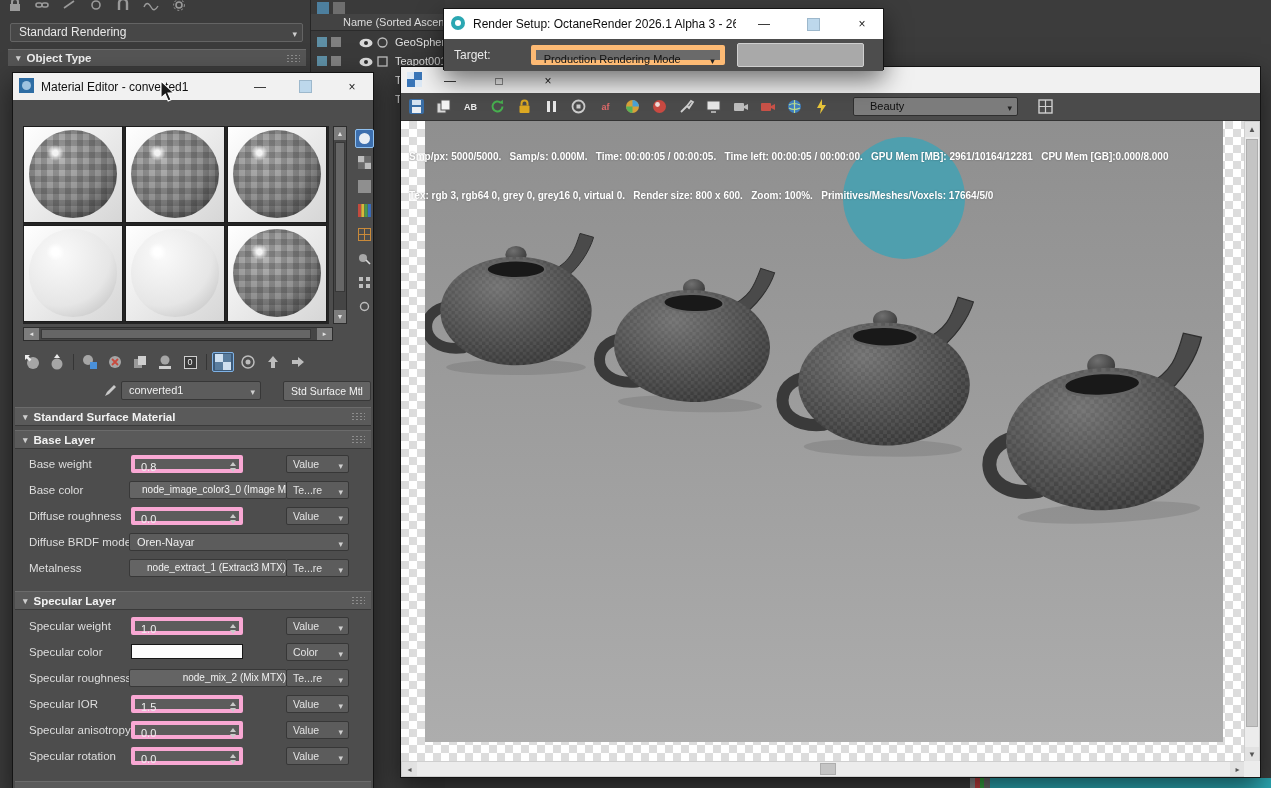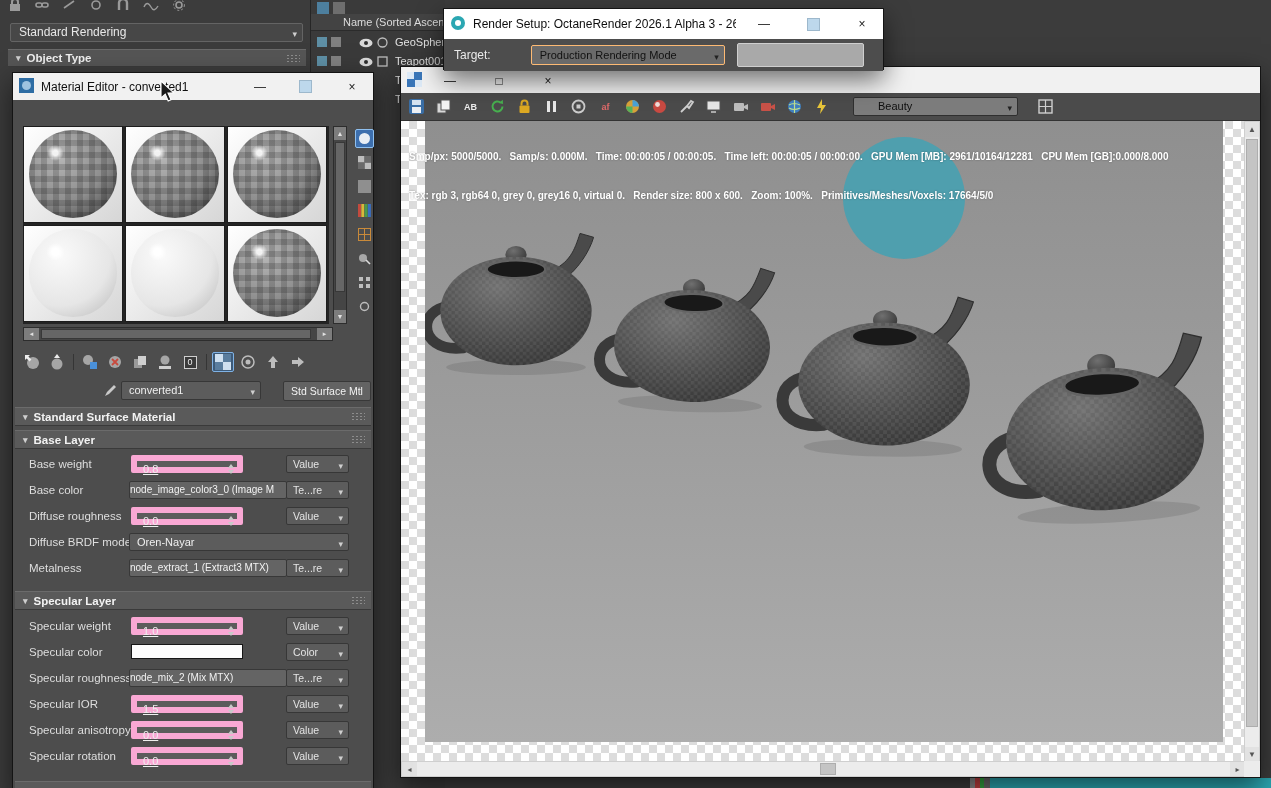--- a/index.html
+++ b/index.html
@@ -61,31 +61,31 @@
                  display:flex; align-items:center; justify-content:center; }
   .rollout { position:absolute; left:2px; width:356px; height:19px; background:#5a5a5a;
              border-top:1px solid #6b6b6b; border-bottom:1px solid #3a3a3a;
              display:flex; align-items:center; font-size:11.5px; font-weight:bold; color:#f2f2f2; }
   .r-arrow { color:#cfcfcf; font-size:9px; margin:0 6px 0 8px; }
   .r-grip { margin-left:auto; margin-right:6px; width:14px; height:9px;
             background-image:radial-gradient(#8d8d8d 1px, transparent 1.2px); background-size:4px 3px; }
   .prow { position:relative; height:26px; }
   .plabel { position:absolute; left:16px; top:7px; font-size:11.5px; color:#dedede; white-space:nowrap; }
   .spinfield { position:absolute; left:118px; top:4px; width:112px; height:18px; background:#5c5c5c;
-               border:6px solid #f9a8d4; border-radius:2px; color:#efefef; font-size:11px;
-               line-height:16px; padding-left:6px;text-decoration:underline; }
+               border:4px solid #f9a8d4; border-radius:2px; color:#efefef; font-size:11px;
+               line-height:16px; padding-left:6px; }
   .spincol { position:absolute; right:1px; top:1px; width:11px; height:14px; display:flex;
              flex-direction:column; align-items:center; justify-content:center; gap:2px; }
   .tri-up { width:0; height:0; border-left:3px solid transparent; border-right:3px solid transparent;
             border-bottom:4px solid #c9c9c9; }
   .tri-dn { width:0; height:0; border-left:3px solid transparent; border-right:3px solid transparent;
             border-top:4px solid #c9c9c9; }
   .texbtn { position:absolute; left:116px; top:4px; width:158px; height:18px; background:#646464;
             border:1px solid #383838; border-radius:2px; color:#f2f2f2; font-size:10px; line-height:16px;
-            text-align:left; white-space:nowrap; overflow:hidden; }
+            text-align:right; white-space:nowrap; overflow:hidden; }
   .bigdd { position:absolute; left:116px; top:4px; width:220px; height:18px; background:#5c5c5c;
            border:1px solid #373737; border-radius:2px; color:#efefef; font-size:11px; line-height:16px;
            padding-left:7px; }
   .modedd { position:absolute; left:273px; top:4px; width:63px; height:18px; background:#5c5c5c;
             border:1px solid #373737; border-radius:2px; color:#e4e4e4; font-size:10.5px; line-height:16px;
             padding-left:6px; }
   .swatch { position:absolute; left:118px; top:5px; width:112px; height:15px; background:#fcfcfc;
             border:1px solid #161616; }
   #me-right-icons { position:absolute; left:340px; top:56px; width:22px; display:flex;
                     flex-direction:column; gap:5px; align-items:center; }
@@ -94,41 +94,41 @@
   .rico.active { background:#3d6fae; border-color:#8fc0ef; }
 
   
   #octane-window { left:400px; top:66px; width:861px; height:712px; z-index:20; background:#4b4b4b; }
   #ov-toolbar { position:absolute; left:0; top:26px; width:100%; height:28px; background:#4b4b4b;
                 display:flex; align-items:center; gap:8px; padding-left:6px; border-bottom:1px solid #333; }
   .vt-ico { width:19px; height:19px; flex:0 0 auto; display:flex; align-items:center; justify-content:center; }
   .txt-icon { font-size:9px; font-weight:bold; color:#ececec; }
   #beauty-dd { position:relative; margin-left:14px; width:165px; height:19px; background:#7c7c7c;
                border:1px solid #2f2f2f; border-radius:2px; color:#101010; font-size:11px; line-height:17px;
-               padding-left:24px; flex:0 0 auto; }
+               padding-left:16px; flex:0 0 auto; }
   #beauty-dd .dda { color:#222; }
   #ov-client { position:absolute; left:0; top:54px; width:845px; height:642px;
                background-color:#ffffff;
                background-image:
                  linear-gradient(45deg,#dcdcdc 25%,transparent 25%,transparent 75%,#dcdcdc 75%),
                  linear-gradient(45deg,#dcdcdc 25%,transparent 25%,transparent 75%,#dcdcdc 75%);
                background-size:16px 16px; background-position:0 0,8px 8px; overflow:hidden; }
   #render-image { position:absolute; left:24px; top:0; width:798px; height:621px;
                   background:linear-gradient(180deg,#8f8f8f 0%,#9c9c9c 45%,#adadad 100%); }
   #status { position:absolute; left:8px; top:3px; color:#ffffff; font-size:10px; line-height:13px;
             white-space:pre; text-shadow:0 0 2px rgba(0,0,0,.35);font-weight:bold; }
 
   
   #render-setup { left:443px; top:8px; width:441px; height:62px; z-index:30; }
   #render-setup .titlebar { height:30px; background:#ffffff; }
   #rs-body { position:absolute; left:0; top:30px; width:100%; height:32px; background:#4d4d4d;
              display:flex; align-items:center; }
   #rs-target-label { margin-left:10px; color:#eaeaea; font-size:12px; }
   #rs-target-dd { position:relative; margin-left:40px; width:194px; height:20px; background:#6a6a6a;
-                  border:1px solid #fdba74; border-radius:2px; color:#111; font-size:11px; line-height:18px;
+                  border:5px solid #fdba74; border-radius:2px; color:#111; font-size:11px; line-height:18px;
                   padding-left:8px; }
   #rs-render-btn { margin-left:12px; width:127px; height:24px; background:#a9a9a9;
                    border:1px solid #cfcfcf; border-radius:2px; }
 
   
   #scene-explorer { position:absolute; left:310px; top:0; width:135px; height:788px; background:#3a3a3a;
                     border-left:1px solid #262626; z-index:10; }
   #se-header { position:absolute; left:0; top:14px; width:100%; height:17px; background:#434343;
                border-bottom:1px solid #2b2b2b; color:#dcdcdc; font-size:11px; line-height:16px;
                padding-left:32px; white-space:nowrap; overflow:hidden; }

